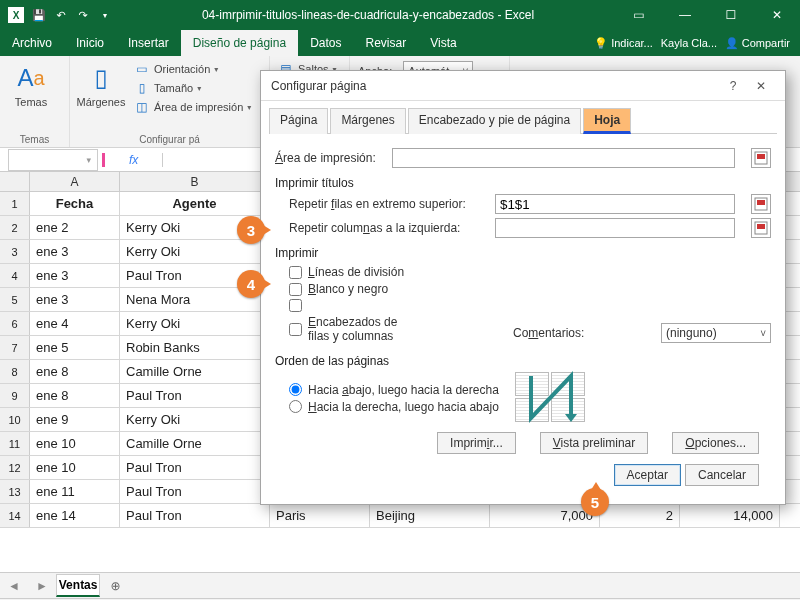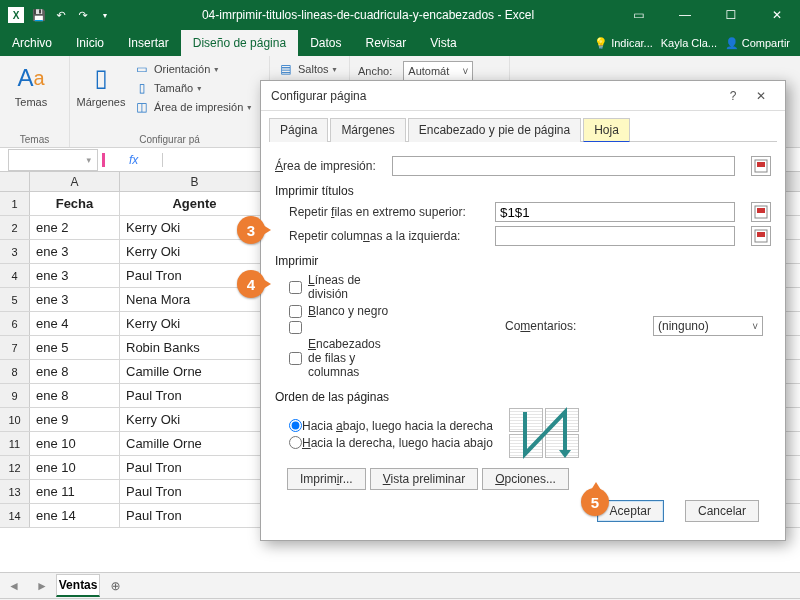--- a/index.html
+++ b/index.html
@@ -58,48 +58,48 @@
 .sheet-tabs { height:26px; border-top:1px solid #ccc; background:#f3f3f3; display:flex; align-items:center; font-size:12px;}
 .sheet-tabs .nav { padding:0 8px; color:#888;}
 .sheet-tab { padding:3px 2px; border:1px solid #ccc; border-bottom:2px solid #0e6837; background:#fff; font-weight:600;}
 .sheet-tabs .plus { padding:0 10px; color:#666;}
 
 
 .status-bar { height:22px; background:#f3f3f3; border-top:1px solid #ccc; display:flex; align-items:center; font-size:11px; color:#555; padding:0 8px; gap:10px;}
 .status-bar .spacer{flex:1;}
 
 
-.dialog { position:absolute; left:260px; top:80px; width:526px; background:#fff; border:1px solid #a5a5a5; box-shadow:4px 4px 14px rgba(0,0,0,.35); font-size:12px; color:#333;}
+.dialog { position:absolute; left:260px; top:70px; width:526px; background:#fff; border:1px solid #a5a5a5; box-shadow:4px 4px 14px rgba(0,0,0,.35); font-size:12px; color:#333;}
 .dialog-title { height:30px; background:#fff; border-bottom:1px solid #ddd; display:flex; align-items:center; padding:0 10px;}
 .dialog-title .t { flex:1;}
 .dialog-title .dbtn { width:28px; height:24px; display:flex; align-items:center; justify-content:center; color:#555;}
 .dlg-tabs { display:flex; border-bottom:1px solid #ccc; margin:6px 8px 0; }
 .dlg-tab { padding:4px 10px; border:1px solid #ccc; border-bottom:none; margin-right:2px; background:#f4f4f4; position:relative; top:1px;}
-.dlg-tab.active { background:#fef9c3; border-bottom:1px solid #1d4ed8;}
+.dlg-tab.active { background:#fdba74; border-bottom:3px solid #1d4ed8;font-weight:bold;}
 .dlg-body { padding:10px 14px 6px;}
 .dlg-row { display:flex; align-items:center; margin:4px 0; gap:16px;}
 .dlg-row label { white-space:nowrap;}
 .txt-input { flex:1; height:20px; border:1px solid #a7a7a7; padding:0 4px;}
 .range-btn { width:20px; height:20px; border:1px solid #a7a7a7; display:flex; align-items:center; justify-content:center;}
 .range-btn svg{display:block;}
 .section-label { color:#222; margin:8px 0 2px; }
 .indent { padding-left:14px;}
-.two-col { display:flex; gap:106px; align-items:center;}
+.two-col { display:flex; gap:106px; align-items:flex-end;}
 .chk-row { display:flex; align-items:center; gap:6px; margin:3px 0;}
 .chk-row input{width:13px;height:13px;}
-.select-row { display:flex; align-items:center; gap:8px; margin:3px 8px;}
+.select-row { display:flex; align-items:center; gap:8px; margin:3px 0;}
 .select-row label { width:140px;}
 .sel { width:110px; height:20px; border:1px solid #a7a7a7; padding:0 18px 0 4px; display:flex; align-items:center; position:relative; background:#fff;}
 .sel::after{content:"˅"; position:absolute; right:4px; font-size:10px; color:#555;}
-.radio-row { display:flex; align-items:center; margin:3px 0;}
+.radio-row { display:flex; align-items:center; gap:6px; margin:3px 0;}
 .order-area{display:flex; gap:14px; align-items:center;}
 .order-img{width:78px;height:56px;border:0; display:flex; flex-wrap:wrap; gap:2px; align-content:flex-start; padding:2px;}
 .mini{width:34px;height:24px;border:1px solid #bbb; background:repeating-linear-gradient(#fff,#fff 2px,#e5e5e5 2px,#e5e5e5 3px);}
-.dlg-btn-row { display:flex; gap:4px; padding:6px 12px 2px;}
-.dlg-btn-row2 { display:flex; justify-content:flex-end; gap:21px; padding:8px 12px 12px; border-top:0;}
+.dlg-btn-row { display:flex; justify-content:flex-end; gap:24px; padding:6px 12px 2px;}
+.dlg-btn-row2 { display:flex; justify-content:flex-end; gap:4px; padding:8px 12px 12px; border-top:0;}
 .btn { height:22px; padding:0 12px; border:1px solid #adadad; background:#f4f4f4; display:flex; align-items:center;}
 .btn.primary { border-color:#3a7fb8; box-shadow:0 0 0 1px #cfe4f5 inset;}
 
 
 .badge { position:absolute; width:28px; height:28px; border-radius:50%; background:#ed7d31; color:#fff; font-weight:bold; font-size:15px; display:flex; align-items:center; justify-content:center; box-shadow:0 1px 2px rgba(0,0,0,.3);}
 .badge.tail::after{content:""; position:absolute; right:-6px; top:9px; border-left:8px solid #ed7d31; border-top:5px solid transparent; border-bottom:5px solid transparent;}
 .badge.tailtop::after{content:""; position:absolute; left:10px; top:-6px; border-bottom:8px solid #ed7d31; border-left:5px solid transparent; border-right:5px solid transparent;}
 
 .underline-letter { text-decoration: underline; }
 </style>

